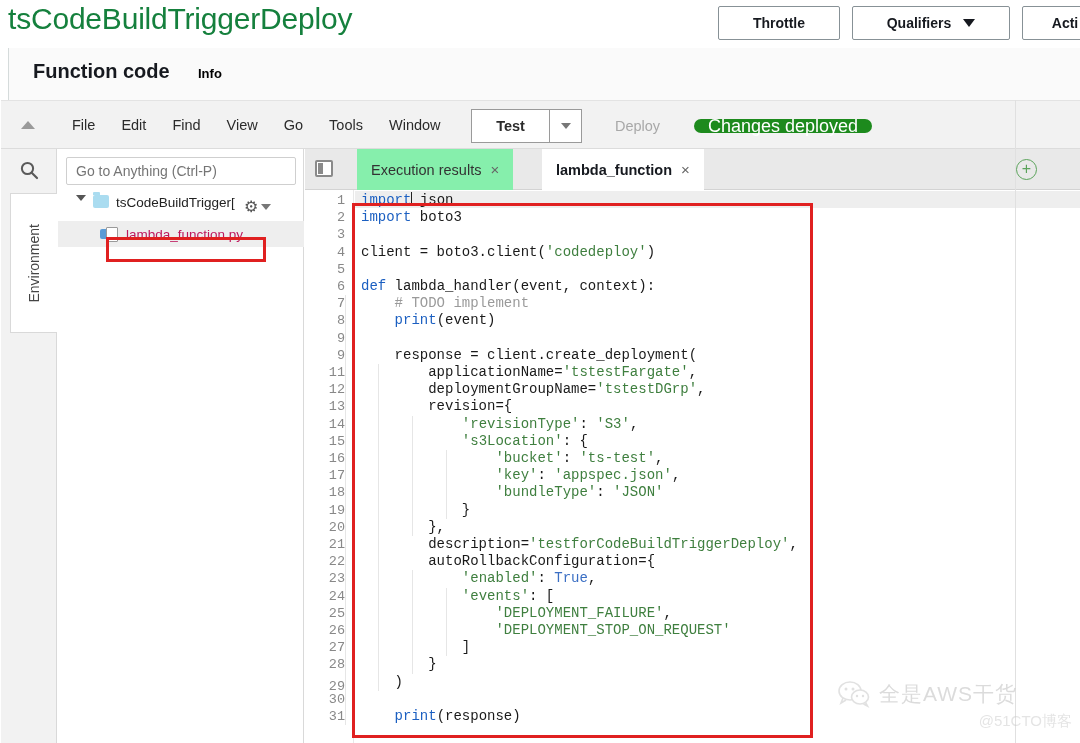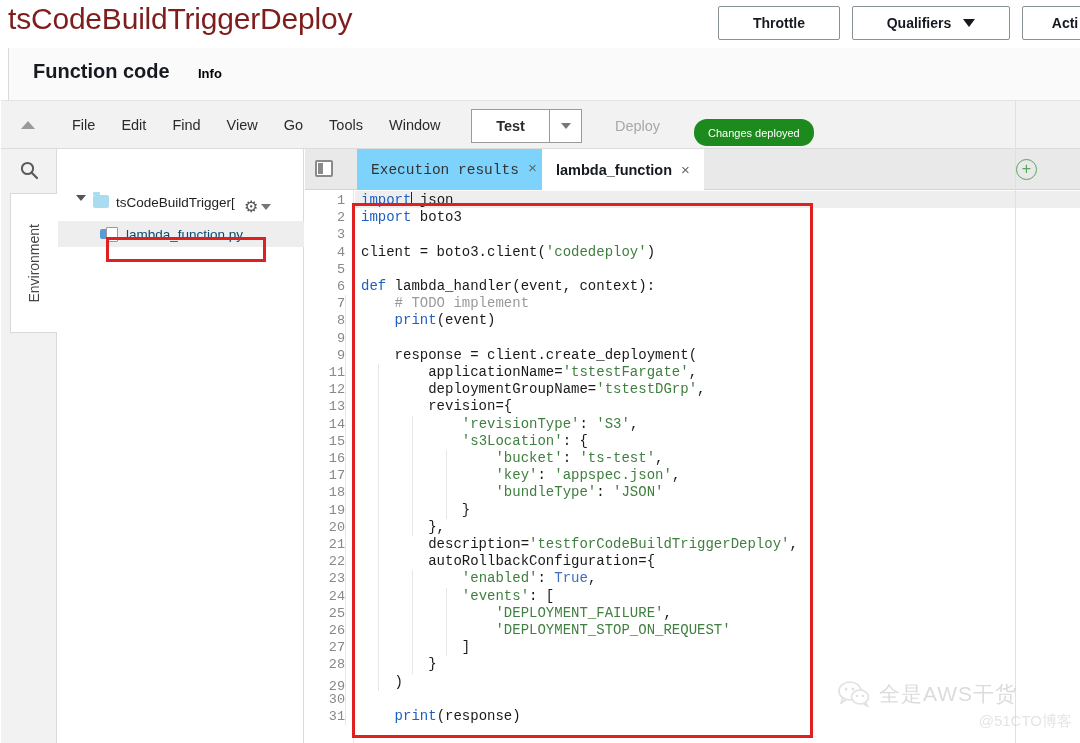--- a/index.html
+++ b/index.html
@@ -12,21 +12,21 @@
     position:relative;
   }
 
   
   #page-header{
     position:absolute; left:0; top:0; width:1080px; height:48px;
     background:#ffffff;
   }
   #fn-title{
     position:absolute; left:8px; top:2px;
-    font-size:30px; color:#7f1d1d; font-weight:400;
+    font-size:30px; color:#15803d; font-weight:400;
     letter-spacing:-0.2px; white-space:nowrap;
   }
   .hdr-btn{
     position:absolute; top:6px; height:34px;
     background:#ffffff; border:1px solid #879196; border-radius:2px;
     color:#16191f; font-size:14px; font-weight:bold;
     display:flex; align-items:center; justify-content:center;
     padding:0 16px; white-space:nowrap; cursor:pointer;
   }
   #btn-throttle{ left:718px; width:122px; }
@@ -97,22 +97,22 @@
     border-right:5px solid transparent;border-top:6px solid #777;
   }
   #btn-deploy{
     position:absolute; left:590px; top:8px;
     width:93px;height:34px; background:#f2f2f2;
     display:flex;align-items:center;justify-content:center;
     font-size:14.5px;color:#a8a8a8;cursor:default;
   }
   #pill-deployed{
     position:absolute; left:694px; top:119px;
-    height:27px; padding:0 14px; border-radius:13px;
-    background:#1d8a1d; color:#ffffff; font-size:11px;
+    height:14px; padding:0 14px; border-radius:13px;
+    background:#1d8a1d; color:#ffffff; font-size:18px;
     display:flex;align-items:center;white-space:nowrap;
   }
 
   
   #left-rail{
     position:absolute; left:0; top:48px; width:56px; height:595px;
     background:#f2f2f2; border-right:1px solid #d9d9d9;
   }
   #search-icon-cell{
     position:absolute; left:0; top:0; width:56px; height:42px;
@@ -170,21 +170,21 @@
     display:flex;align-items:center;padding-left:48px;cursor:pointer;
   }
   .file-ico{
     width:12px;height:15px;background:#ffffff;border:1px solid #9a9a9a;
     border-radius:1px;margin-right:8px;position:relative;
   }
   .blue-dot{
     position:absolute;left:42px;top:8px;width:10px;height:10px;
     background:#5b9bd5;border-radius:2px;
   }
-  #file-label{ font-size:13.5px;color:#0c4a6e; }
+  #file-label{ font-size:13.5px;color:#be185d; }
   #file-annot-box{
     position:absolute; left:106px; top:237px;
     width:160px; height:25px;
     border:3px solid #e02020; pointer-events:none;
   }
 
   
   #editor-area{
     position:absolute; left:304px; top:48px; width:784px; height:595px;
     background:#ffffff;
@@ -200,21 +200,21 @@
   }
   #panel-ico:after{
     content:"";position:absolute;left:1px;top:1px;width:5px;height:11px;
     background:#8a8a8a;
   }
   .etab{
     position:absolute; top:0; height:41px;
     display:flex;align-items:center;gap:9px;padding:0 14px;
     font-size:14.5px;color:#333;cursor:pointer;white-space:nowrap;
   }
-  .etab.inactive{ background:#7dd3fc;font-family:Liberation Mono, monospace; }
+  .etab.inactive{ background:#86efac; }
   .etab.active{ background:#ffffff; color:#16191f; font-weight:bold;text-align:right; }
   .tab-x{ font-size:15px;color:#666;font-weight:normal; }
   #tab-exec{ left:52px; }
   #tab-lambda{ left:237px; }
   #add-tab{
     position:absolute; left:711px; top:10px;
     width:21px;height:21px;border:1.5px solid #5aa35a;border-radius:50%;
     color:#5aa35a;font-size:16px;line-height:18px;text-align:center;
     cursor:pointer;
   }
@@ -339,20 +339,21 @@
           <circle cx="8.5" cy="8.5" r="5.6" fill="none" stroke="#5a5a5a" stroke-width="2"></circle>
           <line x1="12.7" y1="12.7" x2="18" y2="18" stroke="#5a5a5a" stroke-width="2.2" stroke-linecap="round"></line>
         </svg>
       </div>
       <div id="env-tab">
         <span>Environment</span>
       </div>
     </div>
 
     <div id="explorer">
+      <input id="goto-input" type="text" readonly="" placeholder="Go to Anything (Ctrl-P)" style="">
 
       <div id="tree">
         <div id="tree-folder-row">
           <span class="tri-down"></span>
           <span class="folder-ico"></span>
           <span id="folder-label">tsCodeBuildTrigger[</span>
           <span id="gear-wrap">
             <span id="gear-glyph">⚙</span>
             <span class="caret-sm"></span>
           </span>

